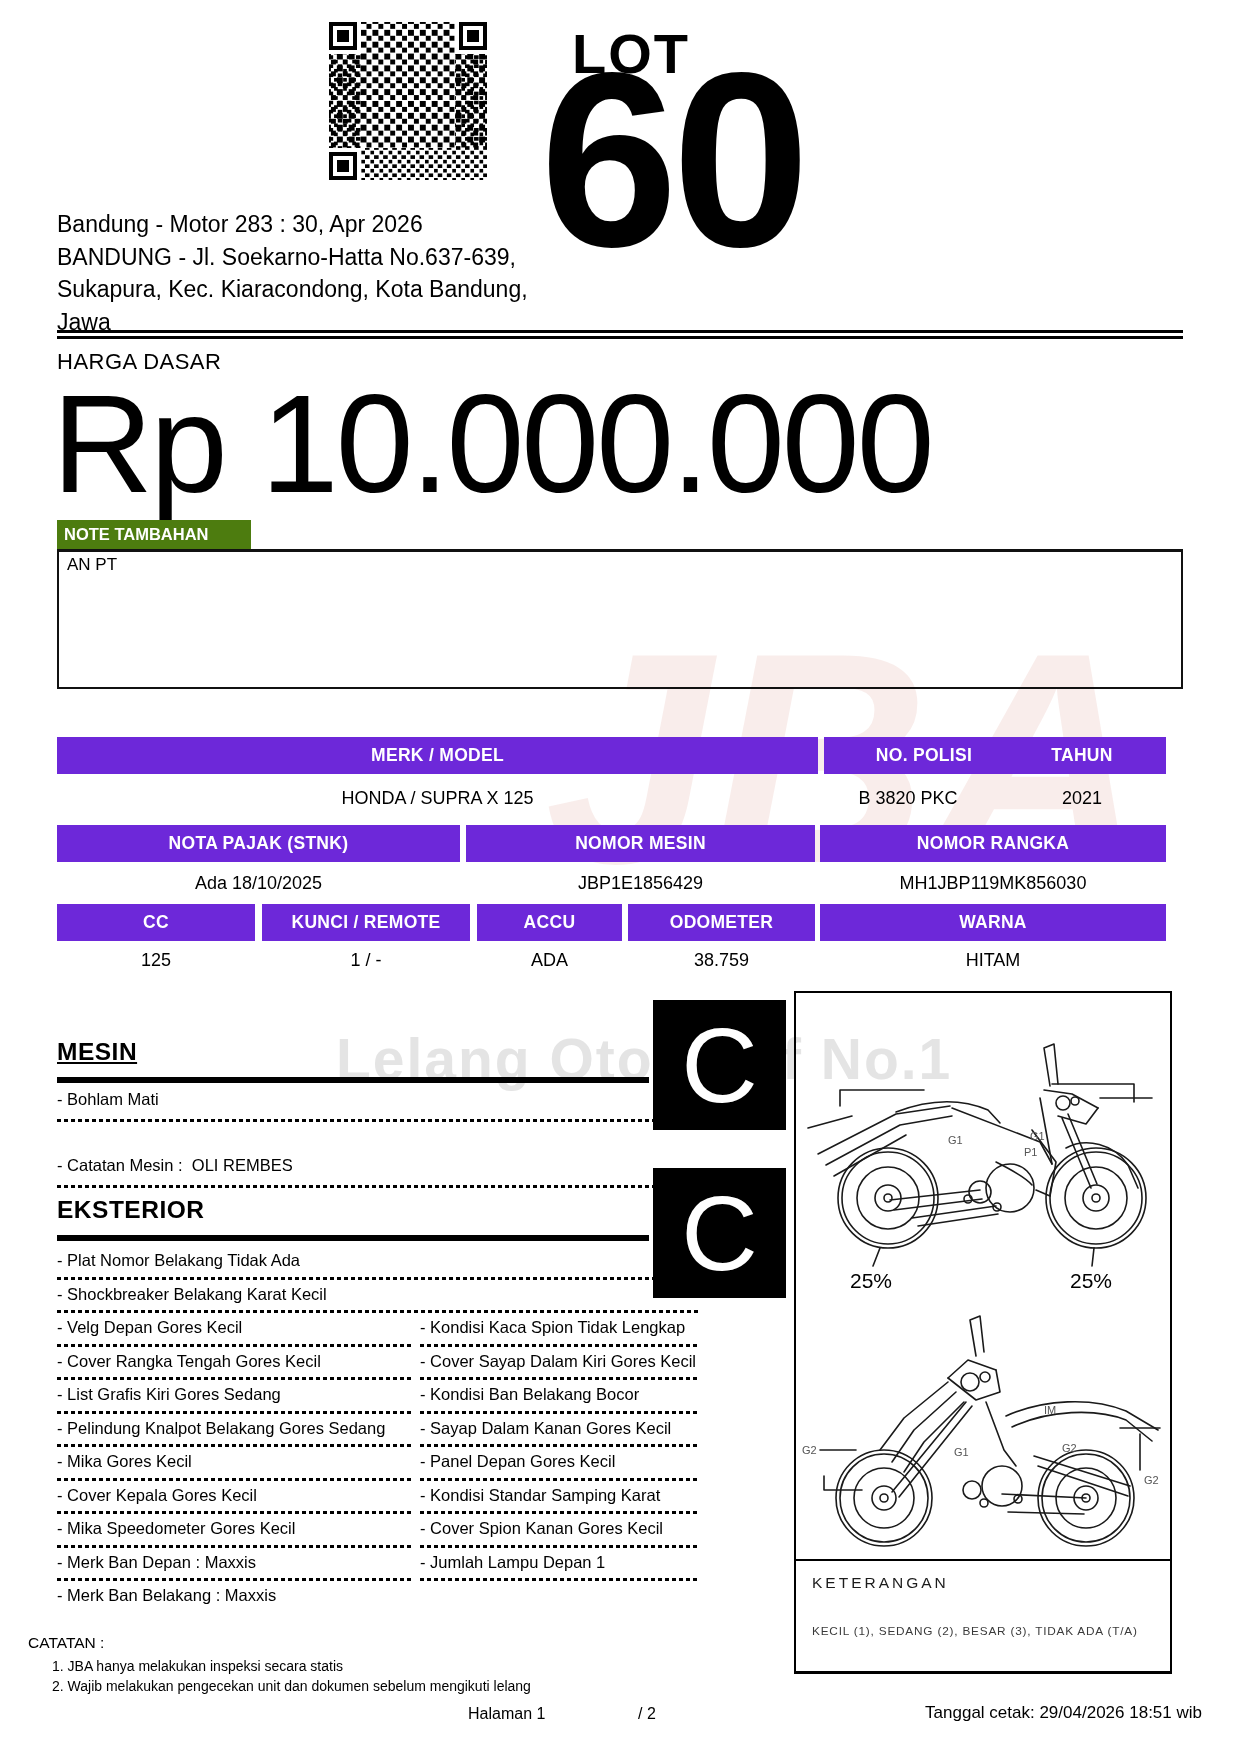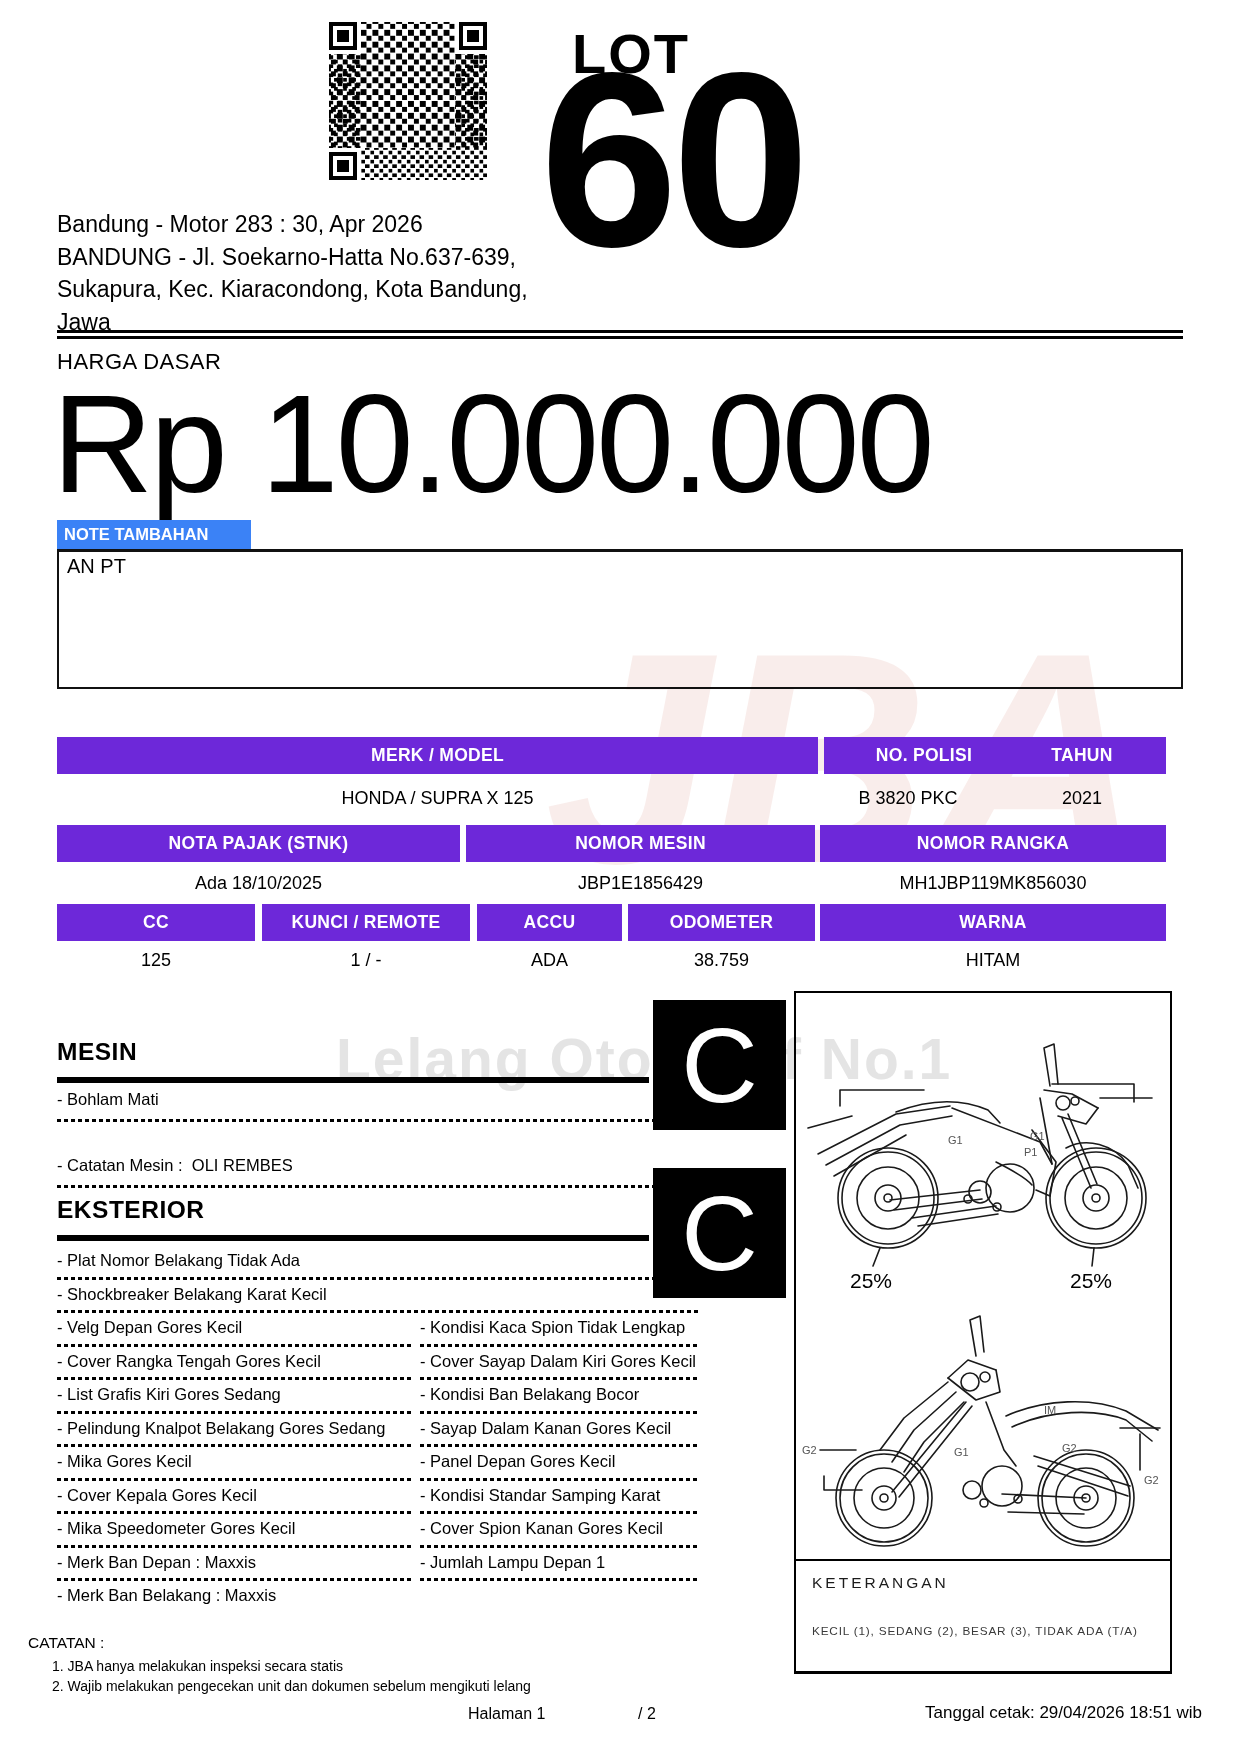--- a/index.html
+++ b/index.html
@@ -8,22 +8,22 @@
   .abs{position:absolute;z-index:2;}
   .wm{position:absolute;z-index:1;pointer-events:none;white-space:nowrap;}
   .wm-brand{font-size:300px;font-weight:bold;font-style:italic;line-height:1;color:rgba(200,80,55,0.10);}
   .wm-tag{font-size:57px;font-weight:bold;color:#e4e4e4;letter-spacing:2px;}
   .lot-label{font-size:56px;font-weight:bold;letter-spacing:2px;line-height:1;}
   .lot-number{font-size:248px;font-weight:bold;line-height:1;letter-spacing:-6px;}
   .address{font-size:23px;line-height:32.5px;}
   .dblrule{height:3px;background:#fff;border-top:3px solid #000;border-bottom:3px solid #000;}
   .harga-label{font-size:22px;letter-spacing:0.5px;}
   .harga-value{font-size:140px;line-height:1;letter-spacing:-3px;}
-  .note-tab{background:#3b82f6;color:#fff;font-size:16.5px;font-weight:bold;padding:5px 0 0 7px;box-sizing:border-box;}
-  .note-box{border:2px solid #111;border-top-width:3px;box-sizing:border-box;font-size:20px;padding:3px 8px;}
+  .note-tab{background:#4d7c0f;color:#fff;font-size:16.5px;font-weight:bold;padding:5px 0 0 7px;box-sizing:border-box;}
+  .note-box{border:2px solid #111;border-top-width:3px;box-sizing:border-box;font-size:17px;padding:3px 8px;}
   .hcell{background:#6d28d9;color:#fff;font-size:17.5px;font-weight:bold;letter-spacing:0.3px;
          display:flex;align-items:center;justify-content:center;box-sizing:border-box;}
   .vcell{font-size:18px;display:flex;align-items:center;justify-content:center;}
   .sec-title{font-size:24.5px;font-weight:bold;letter-spacing:0.5px;}
   .sec-rule{background:#000;}
   .item{font-size:16.5px;white-space:pre-wrap;}
   .dot{position:relative;}
   .dot::after{content:"";position:absolute;left:0;right:0;bottom:0;height:3px;
       background-image:linear-gradient(90deg,#000 58%,transparent 58%);background-size:7px 3px;background-repeat:repeat-x;}
   .exrow{display:flex;height:33.5px;}
@@ -123,21 +123,21 @@
   <div class="abs hcell" style="left:262px;top:904px;width:208px;height:37px;">KUNCI / REMOTE</div>
   <div class="abs hcell" style="left:477px;top:904px;width:145px;height:37px;">ACCU</div>
   <div class="abs hcell" style="left:628px;top:904px;width:187px;height:37px;">ODOMETER</div>
   <div class="abs hcell" style="left:820px;top:904px;width:346px;height:37px;">WARNA</div>
   <div class="abs vcell" style="left:57px;top:941px;width:198px;height:38px;">125</div>
   <div class="abs vcell" style="left:262px;top:941px;width:208px;height:38px;">1 / -</div>
   <div class="abs vcell" style="left:477px;top:941px;width:145px;height:38px;">ADA</div>
   <div class="abs vcell" style="left:628px;top:941px;width:187px;height:38px;">38.759</div>
   <div class="abs vcell" style="left:820px;top:941px;width:346px;height:38px;">HITAM</div>
 
-  <div class="abs sec-title" style="left:57px;top:1038px;">MESIN</div>
+  <div class="abs sec-title" style="left:57px;top:1038px;text-decoration:underline;">MESIN</div>
   <div class="abs sec-rule" style="left:57px;top:1077px;width:592px;height:6px;"></div>
   <div class="abs item dot" style="left:57px;top:1090px;width:643px;height:32px;">- Bohlam Mati</div>
   <div class="abs item dot" style="left:57px;top:1124px;width:643px;height:32px;">- Catatan Mesin :  OLI REMBES</div>
   <div class="abs grade" style="left:653px;top:1000px;width:133px;height:130px;">
     <span>C</span>
   </div>
 
   <div class="abs sec-title" style="left:57px;top:1196px;">EKSTERIOR</div>
   <div class="abs sec-rule" style="left:57px;top:1235px;width:592px;height:6px;"></div>
   <div class="abs grade" style="left:653px;top:1168px;width:133px;height:130px;">

